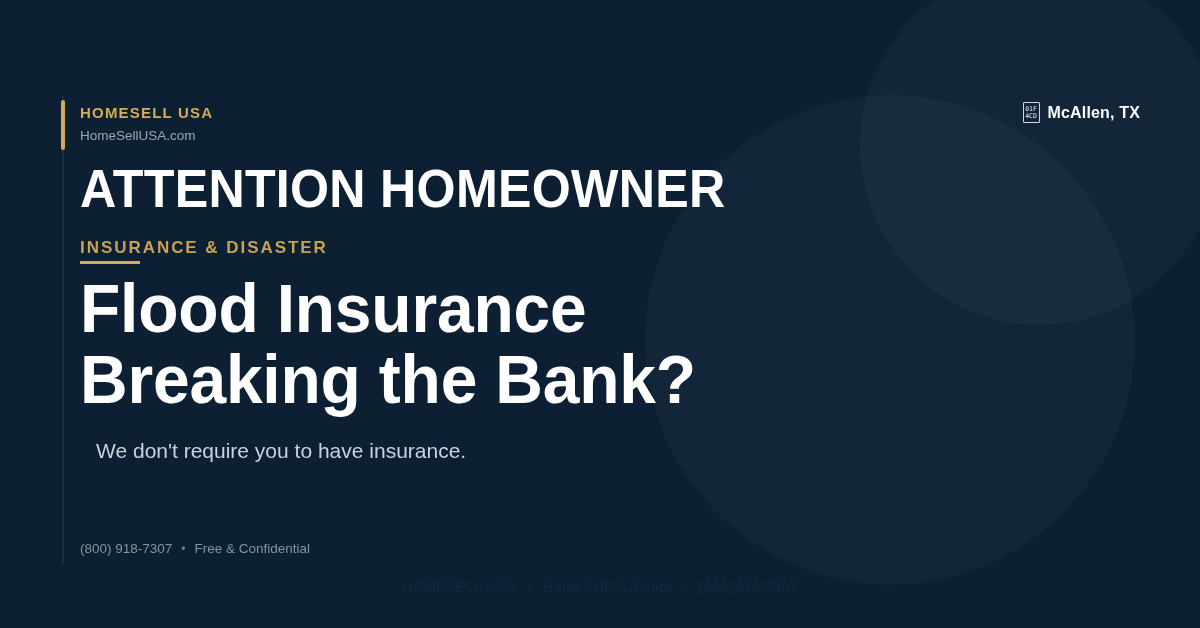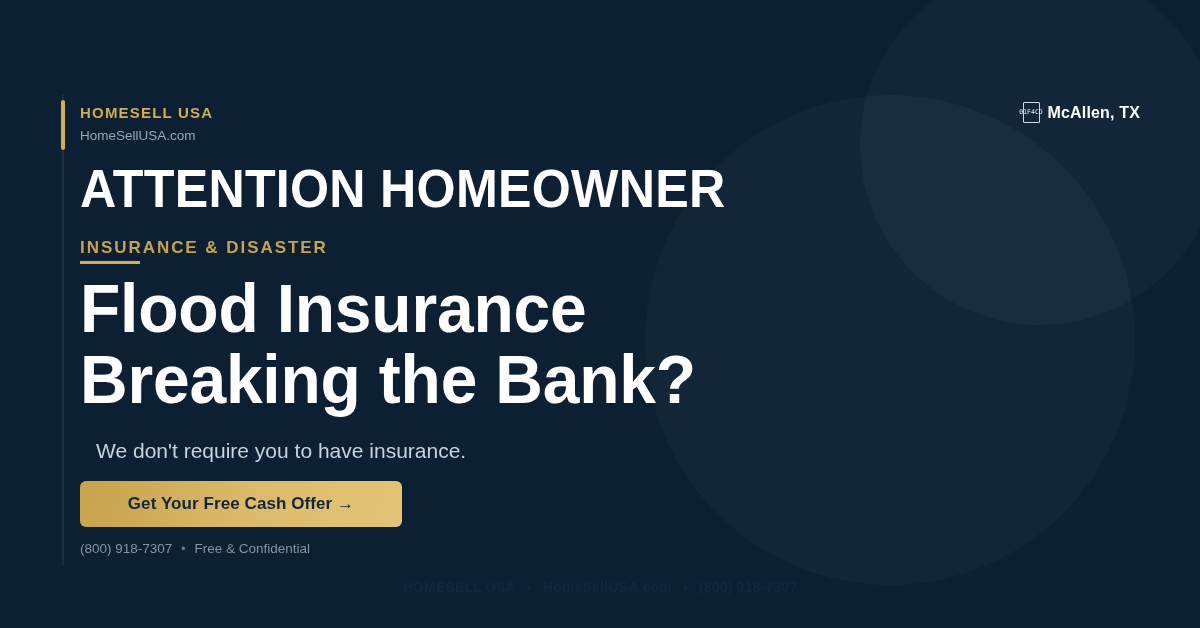--- a/index.html
+++ b/index.html
@@ -77,21 +77,21 @@
     display:inline-flex;
     align-items:center; justify-content:center;
     width:17px; height:21px;
     border:1px solid #cfd8e0;
     border-radius:1px;
     font-family:"DejaVu Sans Mono", monospace;
     font-size:6.5px;
     line-height:7px;
     color:#e7edf2;
     letter-spacing:0;
-    flex-direction:row;
+    flex-direction:column;
     padding:1px 0;
     text-align:right;
   }
   .pin-icon span { display:block; }
   .location-label {
     font-size:16px; font-weight:bold;
     color:#ffffff;
     letter-spacing:0.01em;
   }
 
@@ -217,21 +217,20 @@
     <div class="eyebrow">INSURANCE &amp; DISASTER</div>
     <div class="eyebrow-rule"></div>
 
     <div class="headline">
       <span class="headline-line">Flood Insurance</span>
       <span class="headline-line">Breaking the Bank?</span>
     </div>
 
     <div class="subhead">We don't require you to have insurance.</div>
 
-    <button class="cta">Get Your Free Cash Offer →</button>
 
     <div class="fineprint">
       <span>(800) 918-7307</span>
       <span class="fp-dot">•</span>
       <span>Free &amp; Confidential</span>
     </div>
 
   </div>
 
   <div class="footer">

